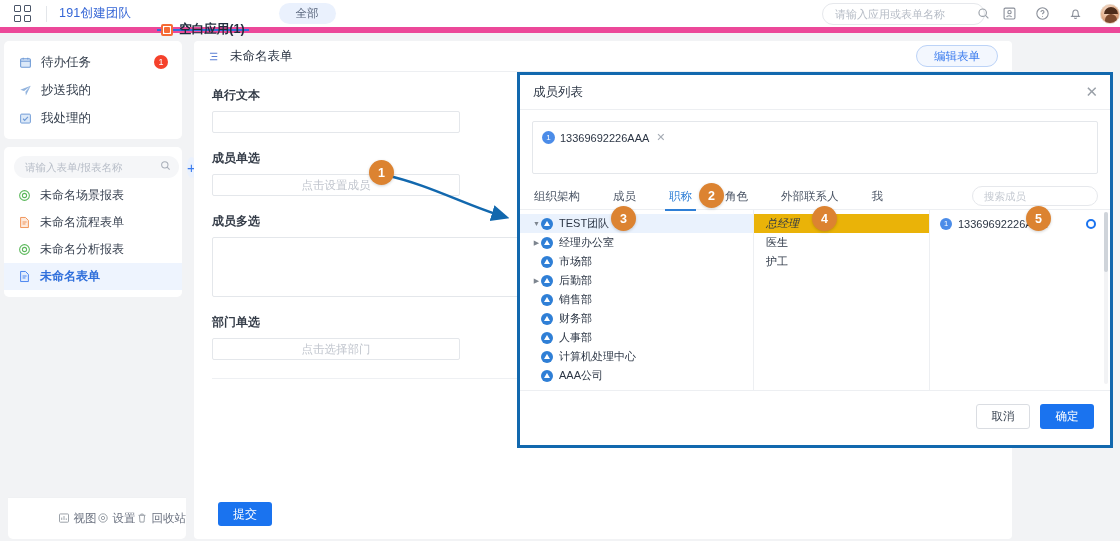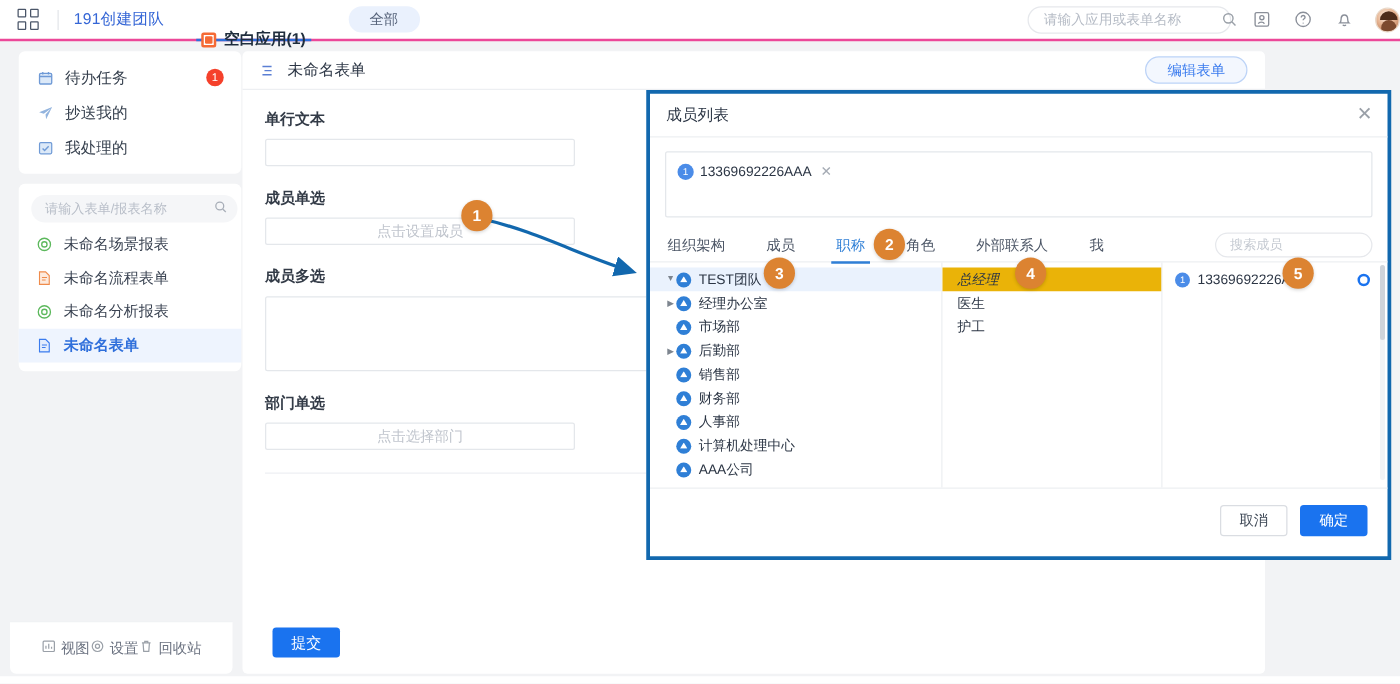--- a/index.html
+++ b/index.html
@@ -8,21 +8,21 @@
     font-family: "Liberation Sans", "DejaVu Sans", sans-serif;
     font-size: 12px; color: #333;
     background: #f0f2f5; overflow: hidden;
   }
   #root { position: relative; width: 1120px; height: 547px; background: #f2f3f5; }
 
   
   .topbar {
     position: absolute; left: 0; top: 0; width: 1120px; height: 33px;
     background: #ffffff; display: flex; align-items: center;
-    border-bottom: 2px solid #ec4899;
+    border-bottom: 6px solid #ec4899;
   }
   .grid-logo { width: 18px; height: 18px; margin-left: 14px; display: grid;
     grid-template-columns: 7px 7px; grid-template-rows: 7px 7px; gap: 3px; }
   .grid-logo i { display:block; border: 1.6px solid #4a5568; border-radius: 1px; }
   .topbar-sep { width: 1px; height: 16px; background: #e3e6ea; margin: 0 12px 0 14px; }
   .team-name { color: #3566d6; font-size: 12.5px; letter-spacing: .2px; }
   .app-tab {
     margin-left: 26px; height: 33px; display: flex; align-items: center; gap: 6px;
     border-bottom: 2px solid #2f6fdb; padding: 0 4px; position: relative; top: 1px;
   }
@@ -51,21 +51,21 @@
     width: 20px; height: 20px; border-radius: 50%;
     background: radial-gradient(circle at 42% 32%, #fdf0e6 0%, #e6b492 45%, #b5704a 100%);
     border: 1px solid #e9d8c8; position: relative; overflow: hidden;
   }
   .avatar::after { content:""; position:absolute; left:4px; top:9px; width:12px; height:10px;
      background:#7d4a2e; border-radius:6px 6px 3px 3px; }
   .avatar::before { content:""; position:absolute; left:3px; top:2px; width:14px; height:7px;
      background:#4d2c1b; border-radius:7px 7px 0 0; z-index:2;}
 
   
-  .sidebar { position: absolute; left: 15px; top: 41px; width: 178px; }
+  .sidebar { position: absolute; left: 4px; top: 41px; width: 178px; }
   .side-card { background: #fff; border-radius: 5px; padding: 7px 0; }
   .side-card.second { margin-top: 8px; padding-top: 9px; }
   .nav-item {
     height: 28px; display: flex; align-items: center; padding: 0 14px;
     font-size: 12.5px; color: #36404e; position: relative; cursor: pointer;
   }
   .nav-item .nico { width: 14px; height: 14px; margin-right: 9px; display:flex; align-items:center; justify-content:center; }
   .badge-count {
     position: absolute; right: 14px; width: 14px; height: 14px; border-radius: 50%;
     background: #f5412b; color: #fff; font-size: 9px;
@@ -85,21 +85,21 @@
   }
   .form-item {
     height: 27px; display: flex; align-items: center; padding: 0 14px;
     font-size: 12px; color: #3a4352; cursor: pointer;
   }
   .form-item.active { background: #eef4fe; color: #2f6fdb; font-weight: 700; }
   .form-item .fico { width: 13px; height: 13px; margin-right: 9px; display:flex; }
   .side-footer {
     position: absolute; left: 8px; top: 497px; width: 178px; height: 42px;
     background: #fff; border-radius: 0 0 5px 5px;
-    display: flex; align-items: center; justify-content: center;
+    display: flex; align-items: center; justify-content: flex-end;
     font-size: 11.5px; color: #6b7280; border-top: 1px solid #f0f1f3;
   }
   .side-footer > div { display: flex; align-items: center; gap: 4px; cursor: pointer; }
 
   
   .main-panel {
     position: absolute; left: 194px; top: 41px; width: 818px; height: 498px;
     background: #fff; border-radius: 4px;
   }
   .main-head {

